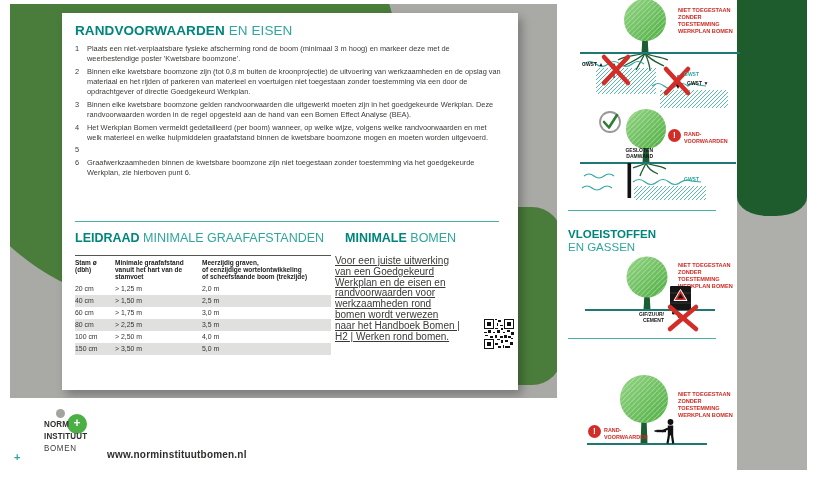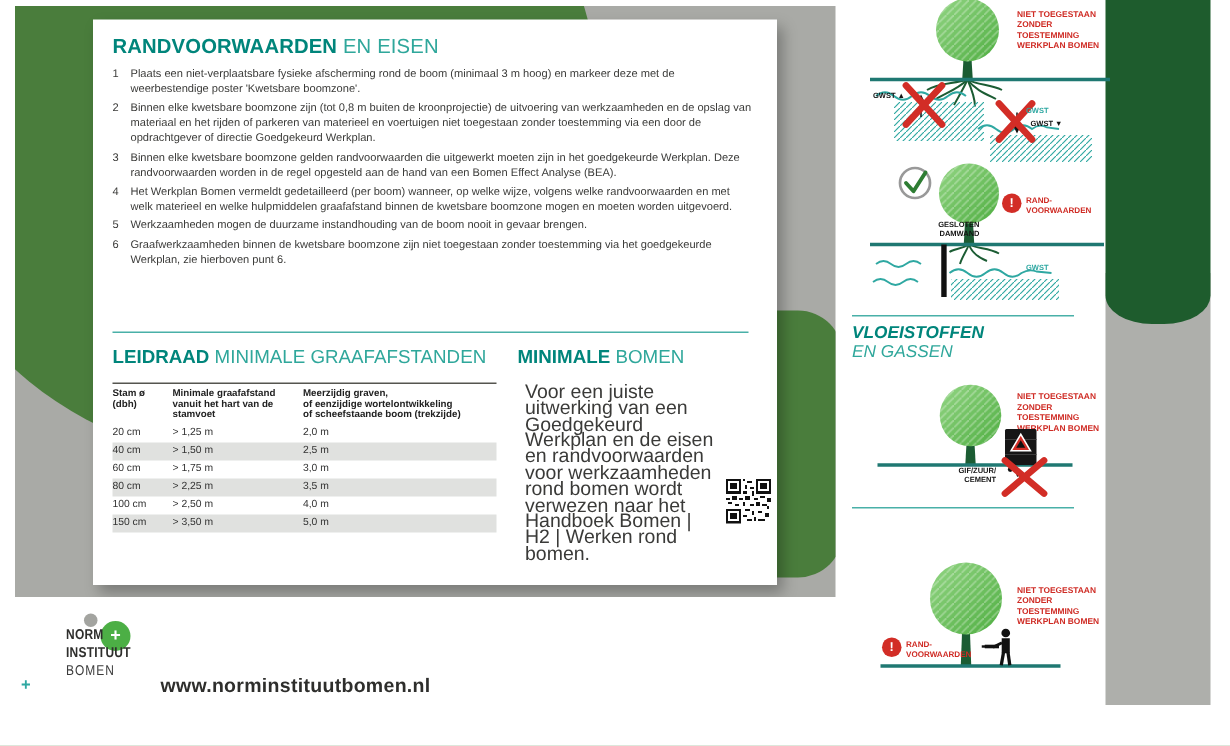--- a/index.html
+++ b/index.html
@@ -27,31 +27,31 @@
   .leidraad-h { left:13px; top:218px; }
   .handboek-h { left:283px; top:218px; }
 
   .tbl { position:absolute; left:13px; top:242px; width:256px; border-top:1px solid #55554f; }
   .tbl-row { display:flex; }
   .tbl-h { padding:2.5px 2px 2.5px 0; font-size:6.5px; line-height:7.4px; font-weight:bold; color:#222; }
   .tbl-c { height:12px; line-height:12px; font-size:6.9px; color:#333; padding-right:2px; }
   .c1 { width:40px; } .c2 { width:87px; } .c3 { width:129px; }
   .tbl-row.zebra { background:#e0e1df; }
 
-  .handboek-p { position:absolute; left:288px; top:243px; width:126px; font-size:13px; line-height:10.8px; color:#3a3a38; }
+  .handboek-p { position:absolute; left:273px; top:243px; width:126px; font-size:10px; line-height:10.8px; color:#3a3a38;text-decoration:underline; }
   .qr { position:absolute; left:422px; top:306px; width:30px; height:30px; }
 
   
   .logo-text { left:44px; top:418px; transform:scaleX(0.84); transform-origin:left top; color:#2e2e2c; }
   .logo-text div { font-size:9.5px; line-height:11.8px; font-weight:bold; letter-spacing:0.2px; }
   .logo-text .l3 { font-weight:400; letter-spacing:0.8px; color:#3c3c3c; }
   .logo-dot { left:56px; top:409px; width:9px; height:9px; border-radius:50%; background:#a3a4a0; }
   .logo-circle { left:67px; top:414px; width:20px; height:20px; border-radius:50%; background:#4caf45; color:#fff; font-size:12px; font-weight:bold; text-align:center; line-height:19px; }
   .logo-plus-teal { left:14px; top:451px; color:#2fa8a2; font-size:11px; font-weight:bold; }
-  .website { left:107px; top:449px; font-size:13px; font-weight:bold; color:#2e2e2c; letter-spacing:0.2px; }
+  .website { left:107px; top:449px; font-size:10px; font-weight:bold; color:#2e2e2c; letter-spacing:0.2px; }
 
   
   .r-divider { height:1.4px; background:#49b0a8; width:148px; left:568px; }
   .r-head { left:568px; font-size:11.5px; font-weight:bold; color:#00857b; line-height:12.5px; }
   .r-head .light { font-weight:400; color:#2fa79b; }
   .warn { width:64px; font-size:5.6px; line-height:7.1px; font-weight:bold; color:#cf2b24; }
   .badge { width:13px; height:13px; border-radius:50%; background:#d22d26; color:#fff; font-size:8.5px; font-weight:bold; text-align:center; line-height:13px; }
   .badge-label { font-size:5.4px; line-height:6.6px; font-weight:bold; color:#cf2b24; }
   .tiny-label { font-size:5px; line-height:6px; font-weight:bold; color:#141414; }
   .tiny-teal { color:#2fa8a2; }
@@ -102,21 +102,20 @@
         <div class="req">
           <span class="req-num">3</span>
           <span class="req-text">Binnen elke kwetsbare boomzone gelden randvoorwaarden die uitgewerkt moeten zijn in het goedgekeurde Werkplan. Deze randvoorwaarden worden in de regel opgesteld aan de hand van een Bomen Effect Analyse (BEA).</span>
         </div>
         <div class="req">
           <span class="req-num">4</span>
           <span class="req-text">Het Werkplan Bomen vermeldt gedetailleerd (per boom) wanneer, op welke wijze, volgens welke randvoorwaarden en met welk materieel en welke hulpmiddelen graafafstand binnen de kwetsbare boomzone mogen en moeten worden uitgevoerd.</span>
         </div>
         <div class="req">
           <span class="req-num">5</span>
-          <span class="req-text">Werkzaamheden mogen de duurzame instandhouding van de boom nooit in gevaar brengen.</span>
         </div>
         <div class="req">
           <span class="req-num">6</span>
           <span class="req-text">Graafwerkzaamheden binnen de kwetsbare boomzone zijn niet toegestaan zonder toestemming via het goedgekeurde Werkplan, zie hierboven punt 6.</span>
         </div>
       </div>
 
       <div class="card-divider"></div>
 
       <div class="sec-h leidraad-h">
@@ -301,21 +300,21 @@
   </svg>
   <div class="abs tiny-label right-align pre" style="left:609px; top:147px; width:44px;">GESLOTEN
 DAMWAND</div>
   <div class="abs badge" style="left:668px; top:129px;">!</div>
   <div class="abs badge-label pre" style="left:684px; top:131px;">RAND-
 VOORWAARDEN</div>
   <div class="abs tiny-label tiny-teal" style="left:684px; top:176px;">GWST</div>
 
   <div class="abs r-divider" style="top:210px;"></div>
 
-  <div class="abs r-head" style="top:216px;font-style:italic;">
+  <div class="abs r-head" style="top:228px;">
     <div>VLOEISTOFFEN</div>
     <div class="light">EN GASSEN</div>
   </div>
   <div class="abs warn pre" style="left:678px; top:262px;">NIET TOEGESTAAN
 ZONDER TOESTEMMING
 WERKPLAN BOMEN</div>
   <svg class="abs" style="left:556px; top:255px;" width="190" height="82" viewBox="0 0 190 82">
     <g>
       <path d="M88.5 38 L93.5 38 L94.5 55 L87.5 55 Z" fill="#1b5c33"></path>
       <circle cx="91" cy="22" r="20.5" fill="url(#crownGrad)"></circle>

